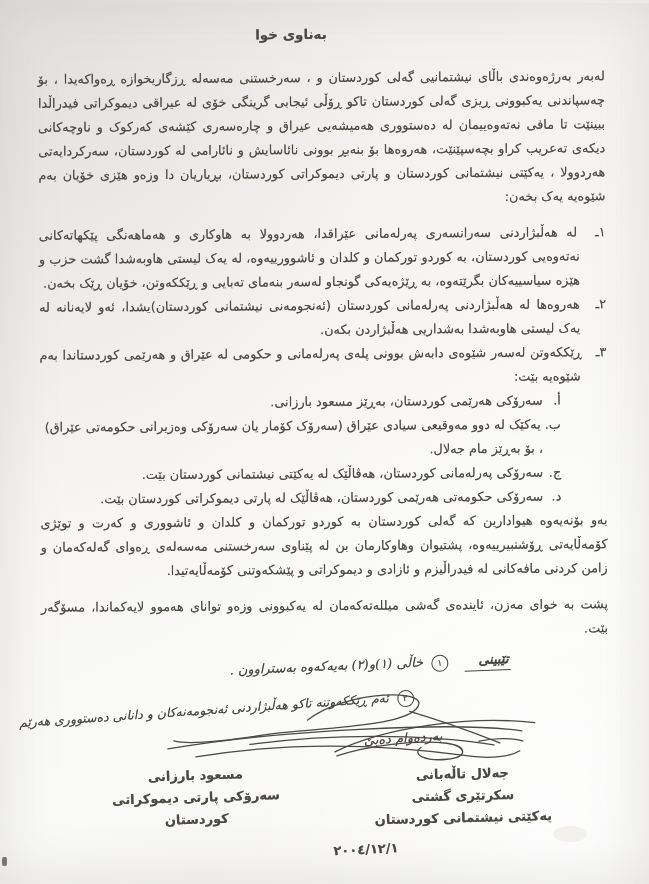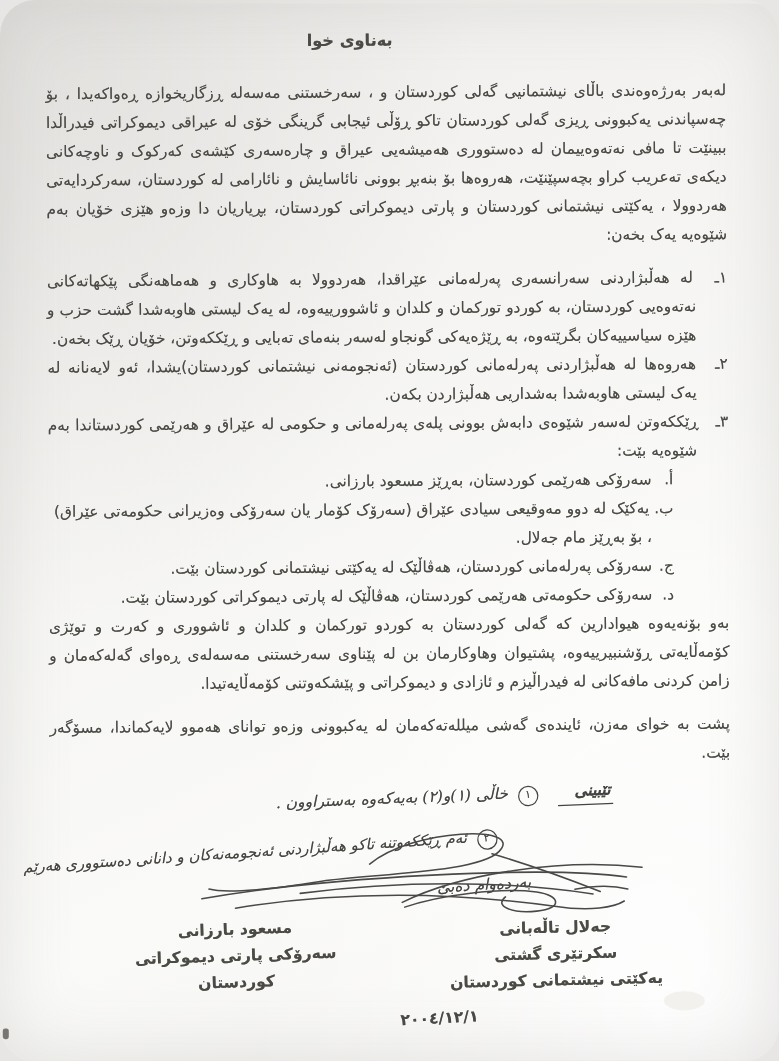--- a/index.html
+++ b/index.html
@@ -8,21 +8,20 @@
     background:#e7e6e4;
     font-family:"DejaVu Sans",sans-serif;
   }
   .page{
     position:relative;width:649px;height:884px;overflow:hidden;
     background:
       radial-gradient(ellipse at 85% 95%, rgba(255,255,255,.9) 0%, rgba(255,255,255,0) 45%),
       radial-gradient(ellipse at 10% 5%, rgba(190,188,184,.25) 0%, rgba(190,188,184,0) 40%),
       linear-gradient(155deg,#eeedeb 0%,#f5f4f2 35%,#fafaf8 70%,#f2f1ef 100%);
     box-shadow: inset 0 0 60px rgba(120,118,112,.18);
-    border-radius: 29px;
   }
   .content{
     position:absolute;inset:0;
     padding:22px 42px 0 40px;
     direction:rtl;
     color:#4b4a45;
     font-size:12.8px;
     line-height:24px;
     transform:rotate(-.35deg);
     text-shadow:0 0 .5px rgba(75,74,69,.55);

